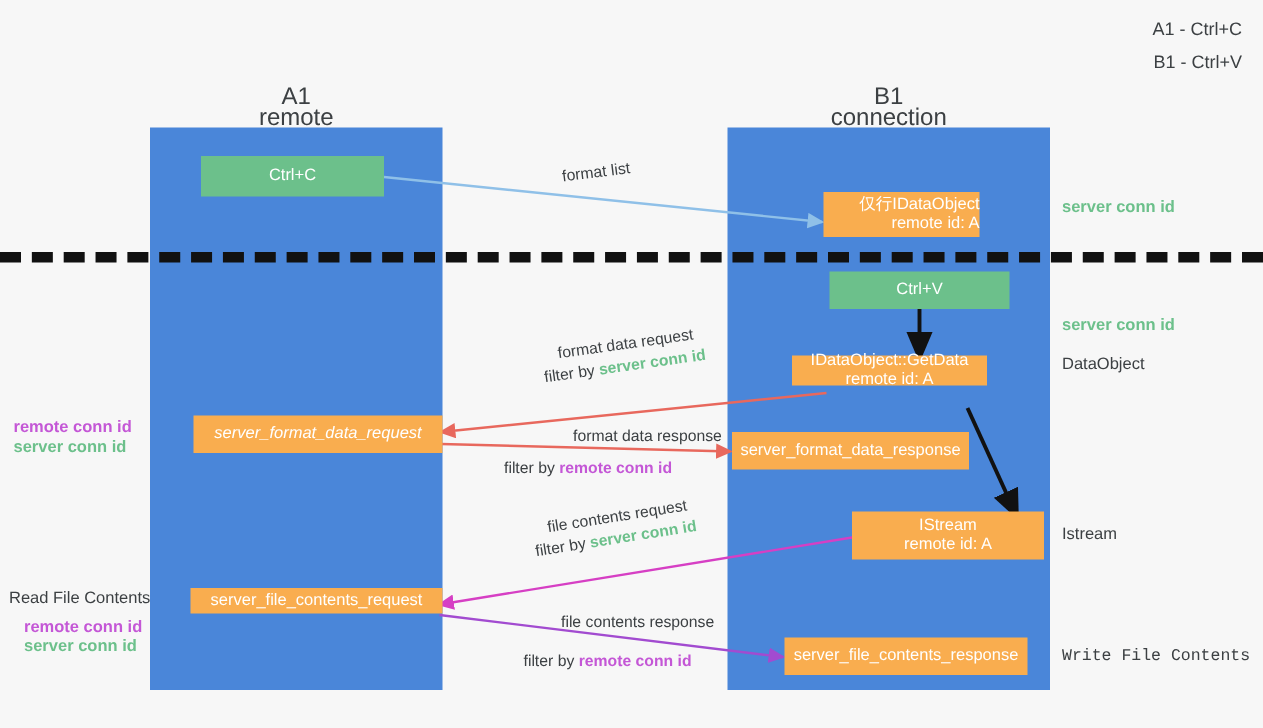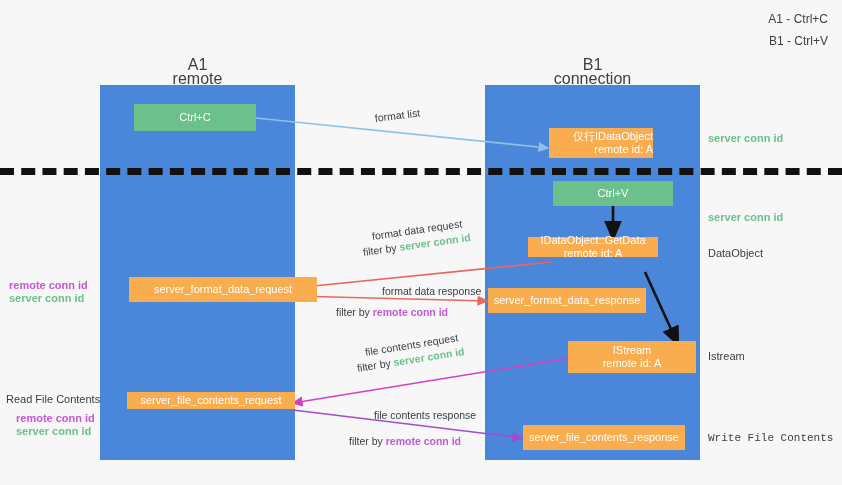--- a/index.html
+++ b/index.html
@@ -113,21 +113,21 @@
 
     <path d="M570,358 L293,403" stroke="#d63fc4" stroke-width="1.6" fill="none" marker-end="url(#ah-mag)"></path>
 
     <path d="M293,410 L522,438" stroke="#a24bd0" stroke-width="1.6" fill="none" marker-end="url(#ah-pur)"></path>
   </svg>
 
   <div class="node green" style="left:134px;top:104px;width:122px;height:27px;">
     <span>Ctrl+C</span>
   </div>
 
-  <div class="node orange" style="left:129px;top:277px;width:188px;height:25px;">
+  <div class="node orange" style="left:129px;top:277px;width:166px;height:25px;font-style:italic;">
     <span>server_format_data_request</span>
   </div>
 
   <div class="node orange" style="left:127px;top:392px;width:168px;height:17px;">
     <span>server_file_contents_request</span>
   </div>
 
   <div class="node orange" style="left:549px;top:128px;width:104px;height:30px;align-items:flex-end;">
     <span>仅行IDataObject</span>
     <span class="l2">remote id: A</span>
@@ -152,21 +152,21 @@
   </div>
 
   <div class="node orange" style="left:523px;top:425px;width:162px;height:25px;">
     <span>server_file_contents_response</span>
   </div>
 
   <div class="dash-sep"></div>
 
   <div class="side-label t-green" style="left:708px;top:131px;">server conn id</div>
   <div class="side-label t-green" style="left:708px;top:210px;">server conn id</div>
-  <div class="side-label t-dark" style="left:708px;top:246px;">DataObject</div>
+  <div class="side-label t-dark" style="left:708px;top:236px;">DataObject</div>
   <div class="side-label t-dark" style="left:708px;top:349px;">Istream</div>
   <div class="side-label t-dark" style="left:708px;top:431px;font-family:Liberation Mono, monospace;">Write File Contents</div>
 
   <div class="side-label t-purple" style="left:9px;top:278px;">remote conn id</div>
   <div class="side-label t-green" style="left:9px;top:291px;">server conn id</div>
 
   <div class="side-label t-dark" style="left:6px;top:392px;">Read File Contents</div>
   <div class="side-label t-purple" style="left:16px;top:411px;">remote conn id</div>
   <div class="side-label t-green" style="left:16px;top:424px;">server conn id</div>
 

